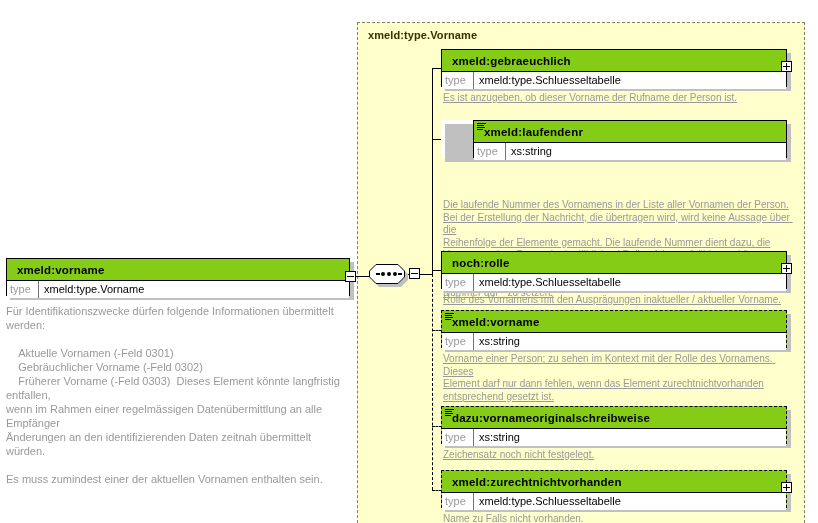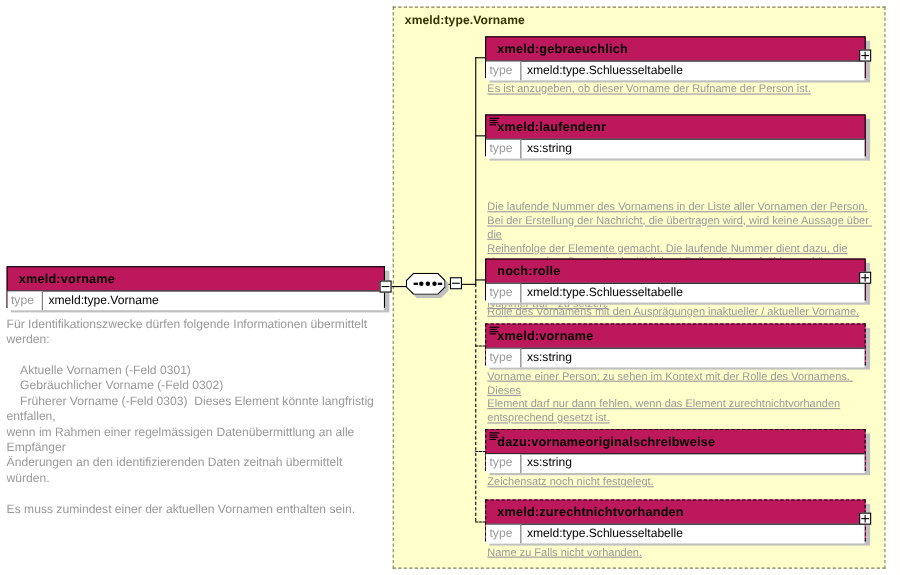--- a/index.html
+++ b/index.html
@@ -5,21 +5,21 @@
   html,body{margin:0;padding:0;}
   body{
     width:818px;height:523px;
     background:#ffffff;
     font-family:"Liberation Sans", sans-serif;
     font-size:11px;
     color:#000;
     position:relative;
     overflow:hidden;
   }
-  .canvas{position:absolute;left:0;top:0;width:818px;height:443px;}
+  .canvas{position:absolute;left:0;top:16px;width:818px;height:443px;}
 
   
   .type-panel{
     position:absolute;
     left:357px;top:6px;
     width:448px;height:511px;
     background:#ffffcc;
     border:1px dashed #808066;
     box-sizing:border-box;
   }
@@ -43,21 +43,21 @@
     position:absolute;
     left:4px;top:4px;
     width:100%;height:100%;
     background:#c0c0c0;
     z-index:0;
   }
   .el-inner{
     position:relative;
     z-index:1;
     border:1px solid #000;
-    background:#be185d;
+    background:#84cc16;
     box-sizing:border-box;
     width:100%;height:100%;
   }
   .el.optional .el-inner{
     border:1px dashed #000;
   }
   .el-name{
     position:relative;
     font-weight:bold;
     font-size:11.5px;
@@ -262,21 +262,21 @@
       <div class="el-name">xmeld:gebraeuchlich</div>
       <div class="el-typerow">
         <div class="el-typelabel">type</div>
         <div class="el-typeval">xmeld:type.Schluesseltabelle</div>
       </div>
     </div>
   </div>
   <div class="plus-box" style="left:781px;top:45px;"></div>
   <div class="doc" style="left:443px;top:76px;width:350px;">Es ist anzugeben, ob dieser Vorname der Rufname der Person ist.</div>
 
-  <div class="el" style="left:441px;top:104px;width:346px;height:38px;">
+  <div class="el" style="left:441px;top:104px;width:346px;height:38px;padding-left:32px;">
     <div class="shadow"></div>
     <div class="el-inner">
       <div class="anno-glyph">
         <i></i>
           <i></i>
           <i></i>
           <i></i>
       </div>
       <div class="el-name">xmeld:laufendenr</div>
       <div class="el-typerow">

